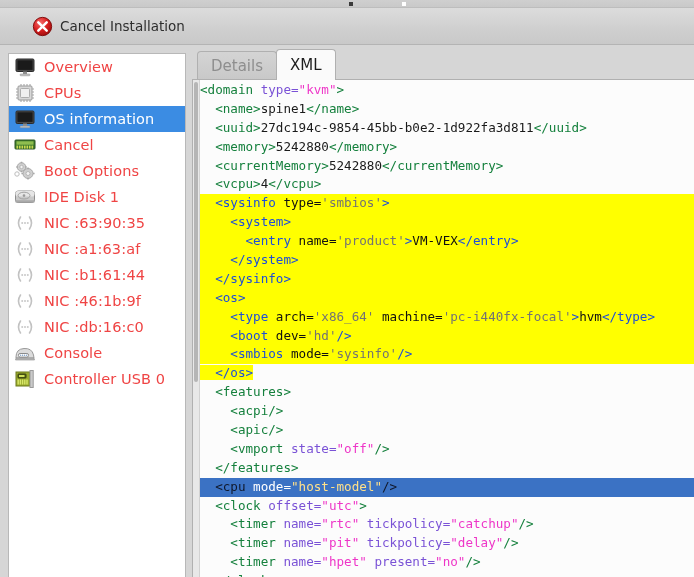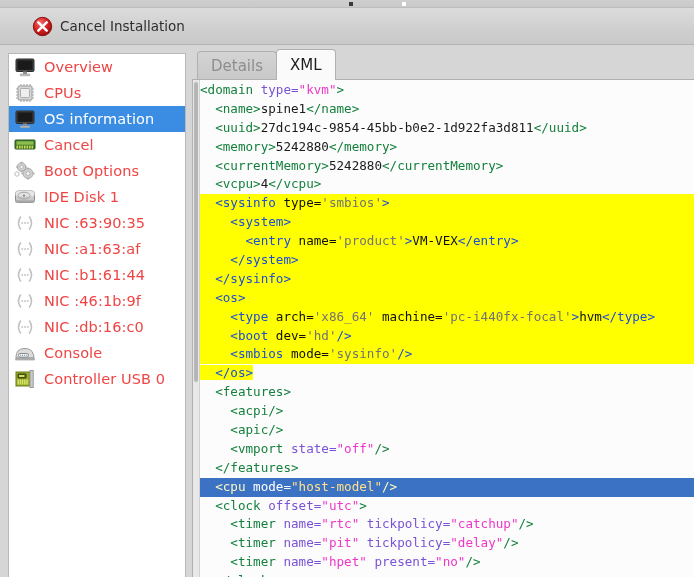--- a/index.html
+++ b/index.html
@@ -181,21 +181,21 @@
   .t  { color: #15803d; }          
   .an { color: #7a52d6; }          
   .av { color: #ee36c8; }          
   .tx { color: #1a1a1a; }          
   
   .hl .t, .hl-partial .t  { color: #1d4ed8; }
   .hl .an, .hl-partial .an { color: #111111; }
   .hl .av, .hl-partial .av { color: #737373; }
   .hl .tx, .hl-partial .tx { color: #111111; }
   
-  .sel .t  { color: #fef9c3; }
+  .sel .t  { color: #0f172a; }
   .sel .an { color: #ffffff; }
   .sel .av { color: #ffe08a; }
 </style>
 </head>
 <body>
 
 <div id="app">
 
   <div class="titlestrip">
     <span class="tdot d1" style="left:349px;"></span>

